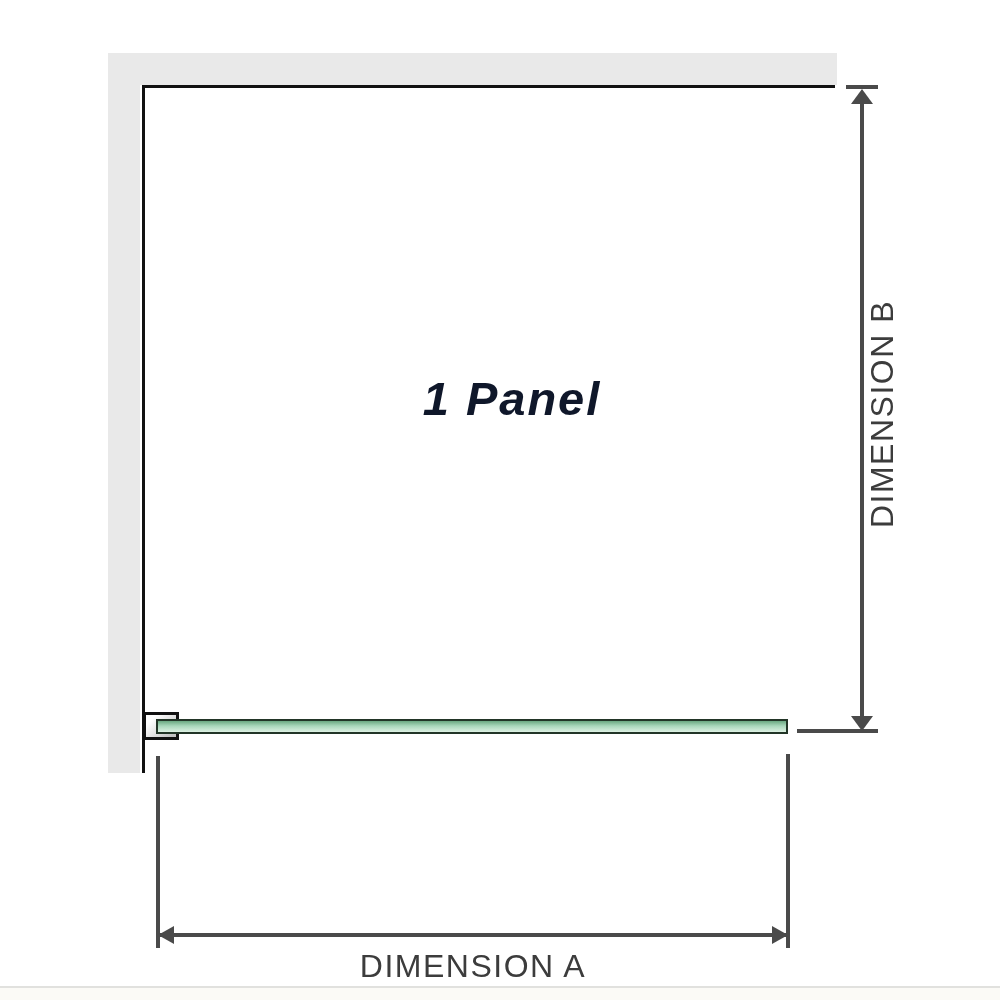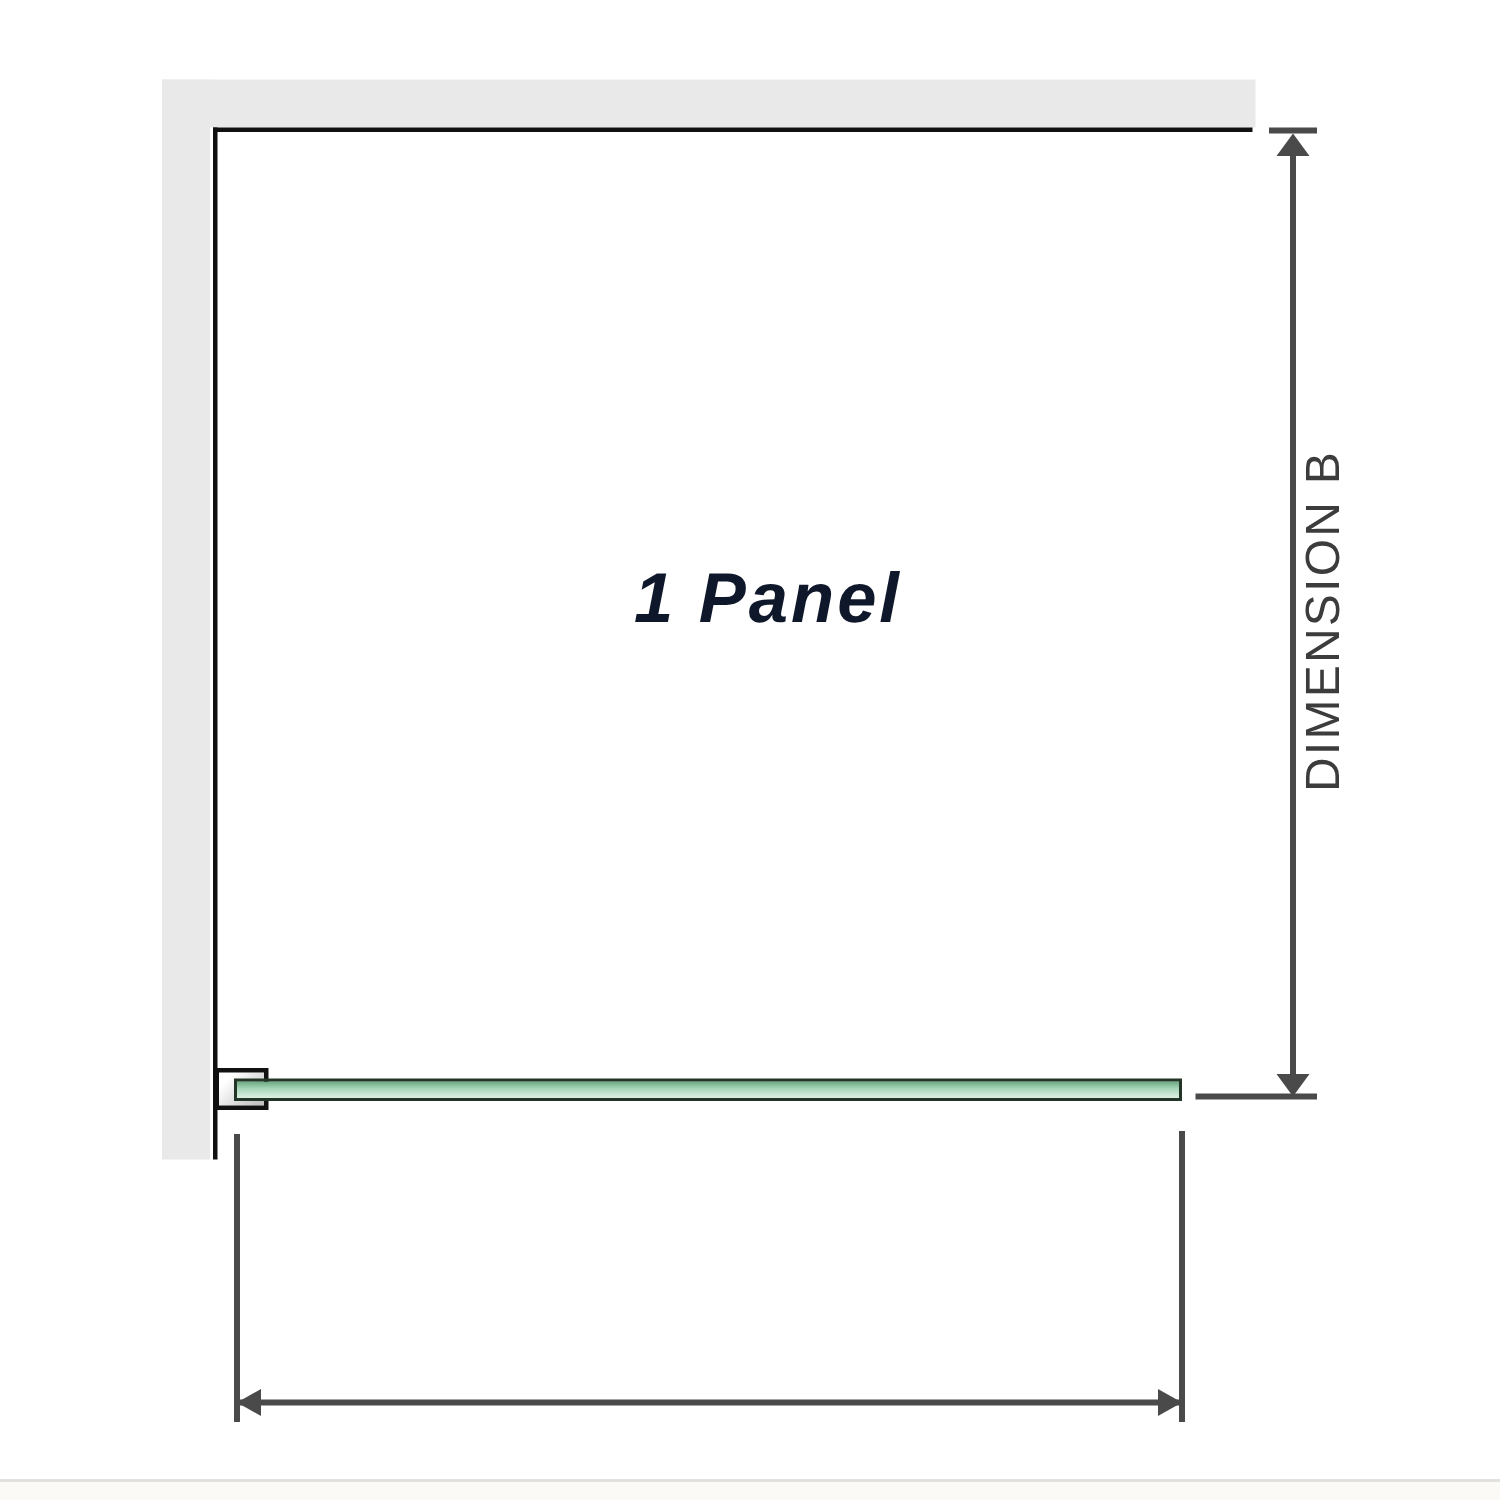--- a/index.html
+++ b/index.html
@@ -148,17 +148,18 @@
   <div class="abs dim-line dim-b-line"></div>
   <div class="abs arrow dim-b-arrow-up"></div>
   <div class="abs arrow dim-b-arrow-down"></div>
   <div class="abs dim-label dim-b-label">DIMENSION B</div>
 
   <div class="abs dim-line dim-a-ext-left"></div>
   <div class="abs dim-line dim-a-ext-right"></div>
   <div class="abs dim-line dim-a-line"></div>
   <div class="abs arrow dim-a-arrow-left"></div>
   <div class="abs arrow dim-a-arrow-right"></div>
+  <div class="abs dim-label dim-a-label">DIMENSION A</div>
 
   <div class="abs footer-line"></div>
   <div class="abs footer-strip"></div>
 
 </div>
 
 </body></html>

